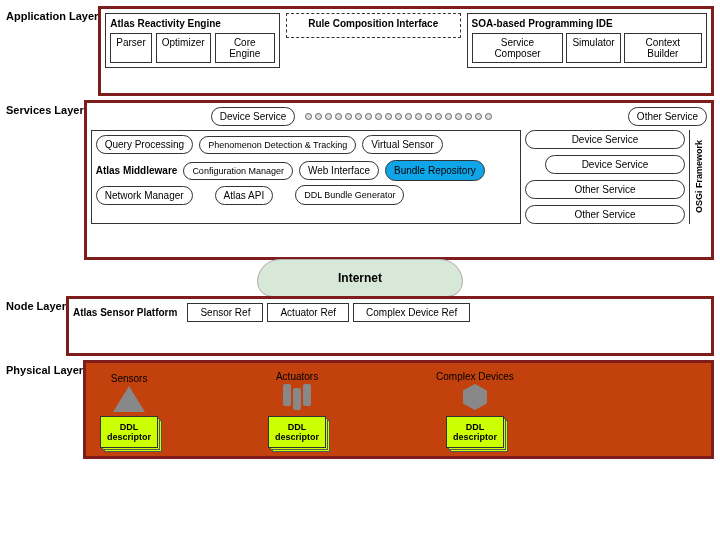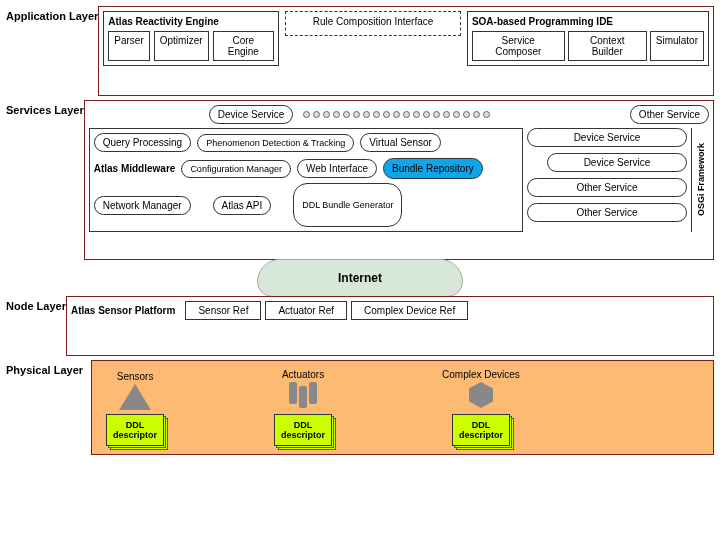--- a/index.html
+++ b/index.html
@@ -29,21 +29,21 @@
     .layer-label {
       font-weight: bold;
       font-size: 11px;
       writing-mode: horizontal-tb;
       min-width: 55px;
       display: flex;
       align-items: flex-start;
       padding-top: 4px;
     }
     .layer-content {
-      border: 1px solid #7f1d1d;
+      border: 3px solid #7f1d1d;
       flex: 1;
       padding: 4px;
       position: relative;
     }
 
     
     .app-layer-content {
       background: #fff;
       min-height: 90px;
     }
@@ -73,21 +73,21 @@
       text-align: center;
       background: #fff;
     }
     .rule-comp-box {
       border: 1px dashed #333;
       padding: 4px;
       flex: 1;
       text-align: center;
     }
     .rule-comp-title {
-      font-weight: normal;
+      font-weight: bold;
       font-size: 10px;
       margin-bottom: 4px;
     }
     .soa-box {
       border: 1px solid #333;
       padding: 4px;
       flex: 1.4;
     }
     .soa-title {
       font-weight: bold;
@@ -156,42 +156,41 @@
     }
 
     
     .node-layer-content {
       background: #fff;
       min-height: 60px;
     }
 
     
     .physical-layer-content {
-      background: #fdba74;
+      background: #c2410c;
       min-height: 70px;
-      margin-left: 8px;
     }
 
     
     .dashed-border {
       border: 1px dashed #333;
     }
 
     .bundle-repo {
       border: 1px solid #333;
       border-radius: 14px;
       padding: 4px 8px;
       font-size: 10px;
       text-align: center;
       background: #0ea5e9;
     }
     .ddl-bundle {
       border: 1px solid #333;
       border-radius: 14px;
-      padding: 16px 8px;
+      padding: 4px 8px;
       font-size: 9px;
       text-align: center;
       background: #fff;
     }
   </style>
 </head>
 <body>
 
 <div class="main-container">
 
@@ -210,22 +209,22 @@
         </div>
 
         <div class="rule-comp-box dashed-border">
           <div class="rule-comp-title">Rule Composition Interface</div>
         </div>
 
         <div class="soa-box">
           <div class="soa-title">SOA-based Programming IDE</div>
           <div class="soa-sub-row">
             <div class="small-box">Service Composer</div>
+            <div class="small-box">Simulator</div>
             <div class="small-box">Context Builder</div>
-            <div class="small-box">Simulator</div>
           </div>
         </div>
       </div>
     </div>
   </div>
 
   <div class="layer-row">
     <div class="layer-label">Services Layer</div>
     <div class="layer-content services-layer-content">
 

